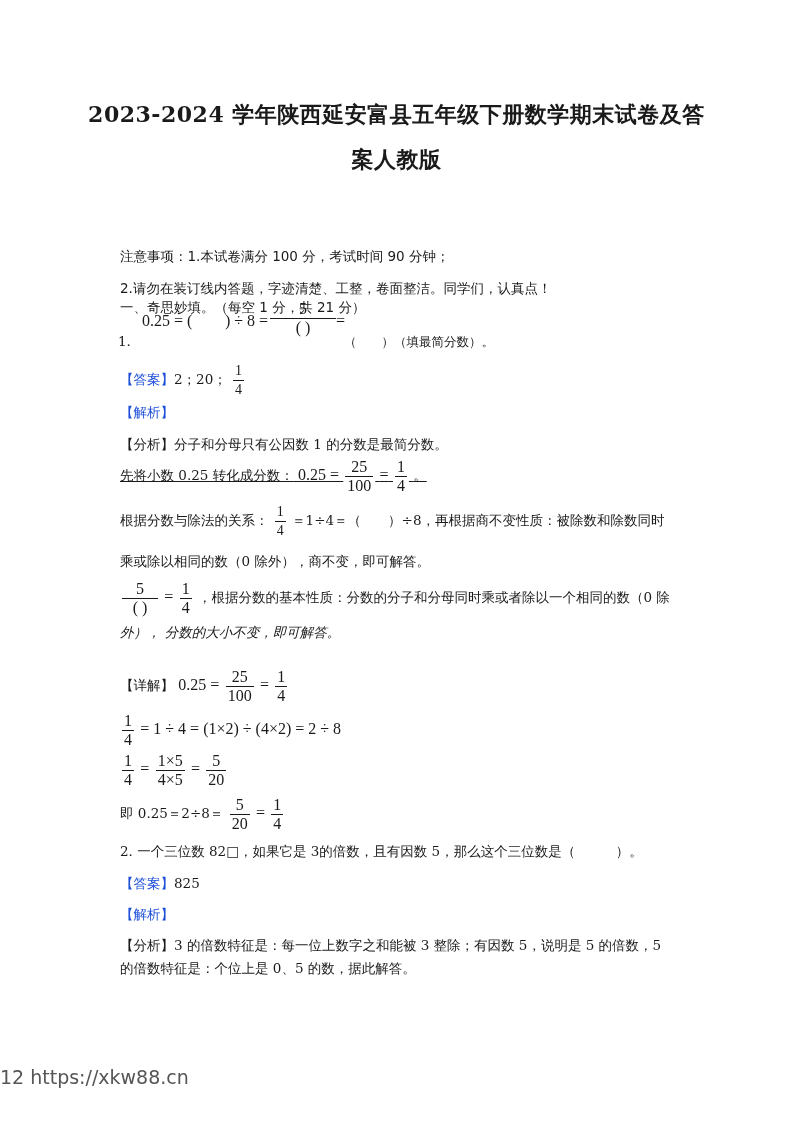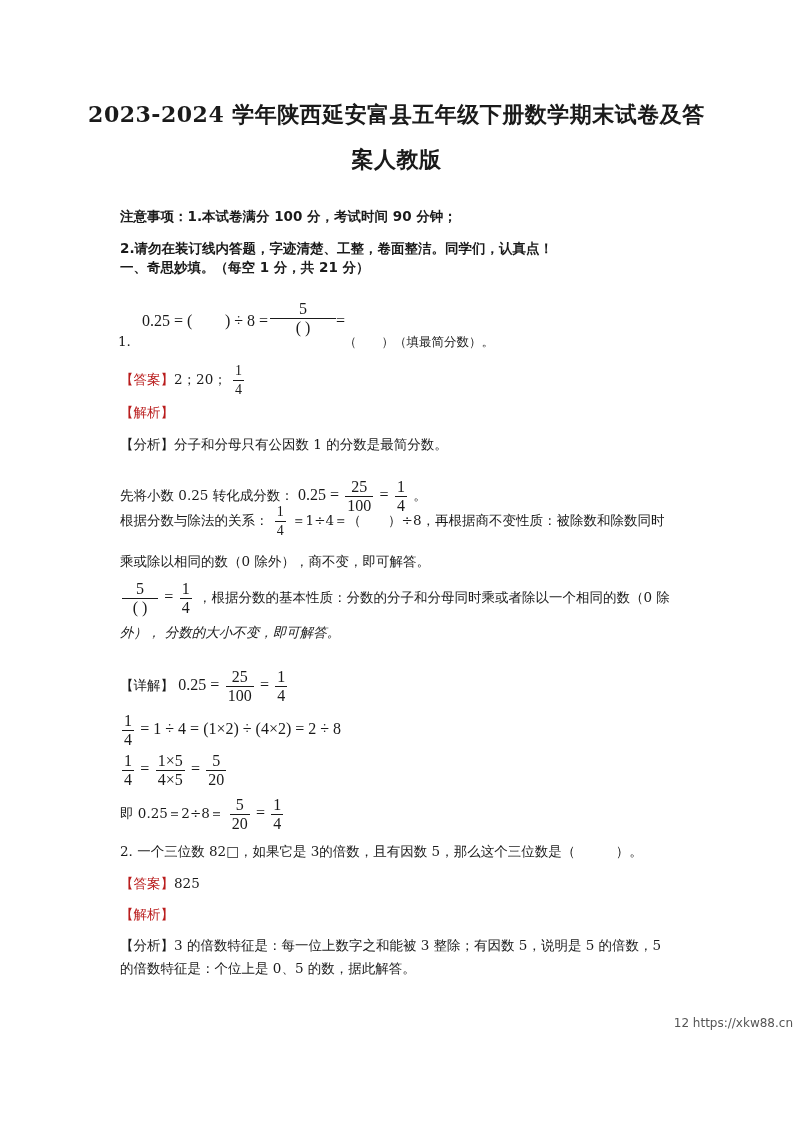--- a/index.html
+++ b/index.html
@@ -2,28 +2,28 @@
 <html><head>
 <meta charset="utf-8">
 <style>
   html, body { margin: 0; padding: 0; background: #ffffff; }
   body { width: 793px; height: 1122px; position: relative; overflow: hidden;
          font-family: "DejaVu Serif", "Liberation Serif", serif; color: #1a1a1a; }
   .page { position: absolute; left: 0; top: 0; width: 793px; height: 1122px; padding-left: 28px; }
   .title { position: absolute; left: 0; width: 793px; text-align: center;
            font-family: "DejaVu Serif", serif; font-weight: bold; font-size: 22px; letter-spacing: 0.5px; }
   .line { position: absolute; left: 120px; font-size: 13.5px; white-space: nowrap; }
-  .bold { font-weight: bold; font-family: "DejaVu Sans", "Liberation Sans", sans-serif; font-size: 13.5px; }
-  .lbl { color: #b91c1c; }
+  .bold { font-weight: normal; font-family: "DejaVu Sans", "Liberation Sans", sans-serif; font-size: 13.5px; margin-top: 40px; }
+  .lbl { color: #1d4ed8; }
   .math { font-family: "Liberation Serif", "DejaVu Serif", serif; font-size: 16px; }
   .frac { display: inline-block; vertical-align: middle; text-align: center; margin: 0 2px; }
   .frac .num { display: block; padding: 0 2px; line-height: 18px; }
   .frac .den { display: block; border-top: 1px solid #1a1a1a; padding: 0 2px; line-height: 18px; }
-  .footer { position: absolute; top: 1016px; left: 0; width: 793px; text-align: right;
-            font-family: "DejaVu Sans", sans-serif; font-size: 12px; color: #555; }
+  .footer { position: absolute; top: 1066px; left: 0; width: 793px; text-align: left;
+            font-family: "DejaVu Sans", sans-serif; font-size: 19px; color: #555; }
   .small { font-size: 12.5px; }
 </style>
 </head>
 <body>
 
 <div class="page">
 
   <div class="title" style="top:100px;">2023-2024 学年陕西延安富县五年级下册数学期末试卷及答</div>
   <div class="title" style="top:145px;">案人教版</div>
 
@@ -52,21 +52,21 @@
   </div>
 
   <div class="line" style="top:404px;">
     <span class="lbl">【解析】</span>
   </div>
 
   <div class="line" style="top:436px;">
     <span>【分析】</span><span>分子和分母只有公因数 1 的分数是最简分数。</span>
   </div>
 
-  <div class="line" style="top:478px;">
+  <div class="line" style="top:458px;text-decoration:underline;">
     <span>先将小数 0.25 转化成分数：</span>
     <span class="math">0.25 =</span>
     <span class="math frac"><span class="num">25</span><span class="den">100</span></span>
     <span class="math">=</span>
     <span class="math frac"><span class="num">1</span><span class="den">4</span></span>
     <span>。</span>
   </div>
 
   <div class="line" style="top:503px;">
     <span>根据分数与除法的关系：</span>

